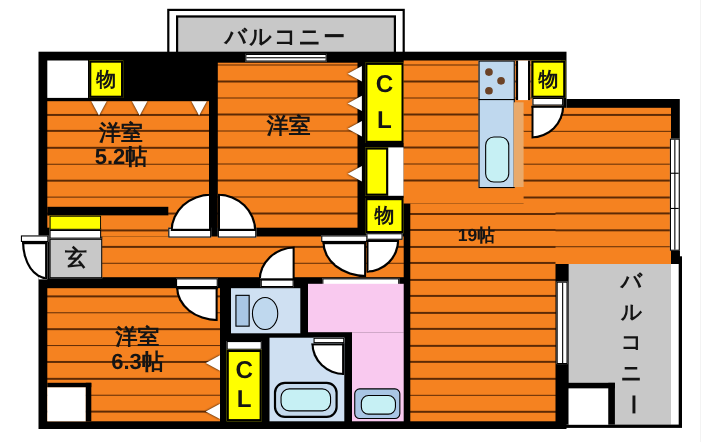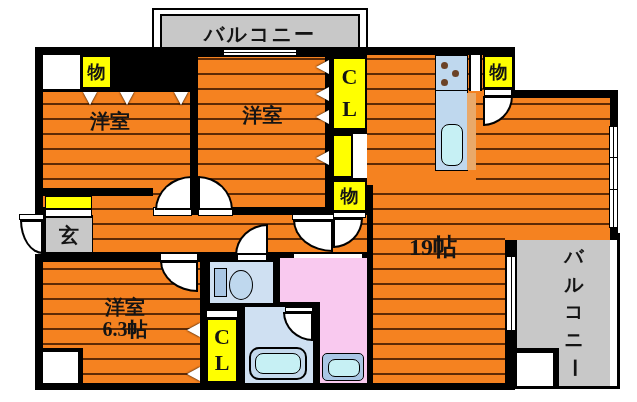--- a/index.html
+++ b/index.html
@@ -1,17 +1,17 @@
 <!DOCTYPE html>
 <html><head>
 <meta charset="utf-8">
 <style>
   html,body{margin:0;padding:0;background:#fff;}
   #stage{position:relative;width:637px;height:402px;background:#fff;overflow:hidden;
-         font-family:Liberation Serif, serif;}
+         font-family:Liberation Sans, sans-serif;}
   .abs{position:absolute;}
   .wall{position:absolute;background:#000;}
   .wood{position:absolute;background:repeating-linear-gradient(to bottom,#F58220 0 13.5px,#5d2a05 13.5px 15px);}
   .yellow{position:absolute;background:#FFFF00;border:2px solid #000;box-sizing:border-box;
           display:flex;align-items:center;justify-content:center;}
   .whitebox{position:absolute;background:#fff;box-sizing:border-box;}
   .gray{position:absolute;background:#C8C8C8;box-sizing:border-box;}
   .arc{position:absolute;background:#fff;border:2px solid #000;box-sizing:border-box;}
   .r-tl{border-radius:100% 0 0 0;}
   .r-tr{border-radius:0 100% 0 0;}
@@ -59,20 +59,21 @@
   </div>
 
   <div class="whitebox" style="left:43px;top:55px;width:37px;height:34px;"></div>
   <div class="yellow" style="left:81px;top:55px;width:31px;height:34px;">
     <span class="lbl" style="position:static;font-size:18px;">物</span>
   </div>
 
   <div class="wood" style="left:43px;top:92px;width:147px;height:115px;background-position-y:-2px;"></div>
   <div class="lbl" style="left:55px;top:110px;width:110px;font-size:20px;">
     <div>洋室</div>
+      <div>5.2帖</div>
   </div>
   <div class="tri-d" style="left:83px;top:92px;"></div>
   <div class="tri-d" style="left:120px;top:92px;"></div>
   <div class="tri-d" style="left:174px;top:92px;"></div>
 
   <div class="wood" style="left:198px;top:57px;width:127px;height:150px;background-position-y:-12px;"></div>
   <div class="lbl" style="left:205px;top:104px;width:115px;font-size:20px;">
     <div>洋室</div>
   </div>
 
@@ -109,21 +110,21 @@
   <div class="tri-l" style="left:316px;top:151px;"></div>
   <div class="sill" style="left:333px;top:212px;width:33px;height:6px;"></div>
   <div class="sill" style="left:292px;top:214px;width:42px;height:6px;"></div>
   <div class="arc r-bl" style="left:293px;top:220px;width:40px;height:32px;"></div>
   <div class="arc r-br" style="left:333px;top:218px;width:30px;height:30px;"></div>
 
   <div class="wood" style="left:367px;top:55px;width:143px;height:130px;background-position-y:-10px;"></div>
   <div class="wood" style="left:476px;top:98px;width:134px;height:142px;background-position-y:-8px;"></div>
   <div class="wood" style="left:373px;top:185px;width:132px;height:198px;background-position-y:-5px;"></div>
   <div class="lbl" style="left:378px;top:206px;width:110px;font-size:23px;">
-      <div style="font-size:24px;margin-top:28px;">19帖</div>
+      <div style="font-size:16px;">19帖</div>
   </div>
 
   <div class="abs" style="left:435px;top:55px;width:33px;height:116px;background:#BFD8EE;border:1px solid #000;box-sizing:border-box;"></div>
   <div class="abs" style="left:435px;top:55px;width:33px;height:36px;border-bottom:1px solid #000;box-sizing:border-box;">
     <i class="abs" style="left:6px;top:7px;width:7px;height:7px;border-radius:50%;background:#6B4226;"></i>
     <i class="abs" style="left:17px;top:15px;width:7px;height:7px;border-radius:50%;background:#6B4226;"></i>
     <i class="abs" style="left:6px;top:24px;width:7px;height:7px;border-radius:50%;background:#6B4226;"></i>
   </div>
   <div class="abs cyan" style="left:441px;top:124px;width:20px;height:40px;border:1px solid #000;border-radius:8px;"></div>
   <div class="abs" style="left:467px;top:93px;width:9px;height:77px;background:#E9A96A;"></div>

